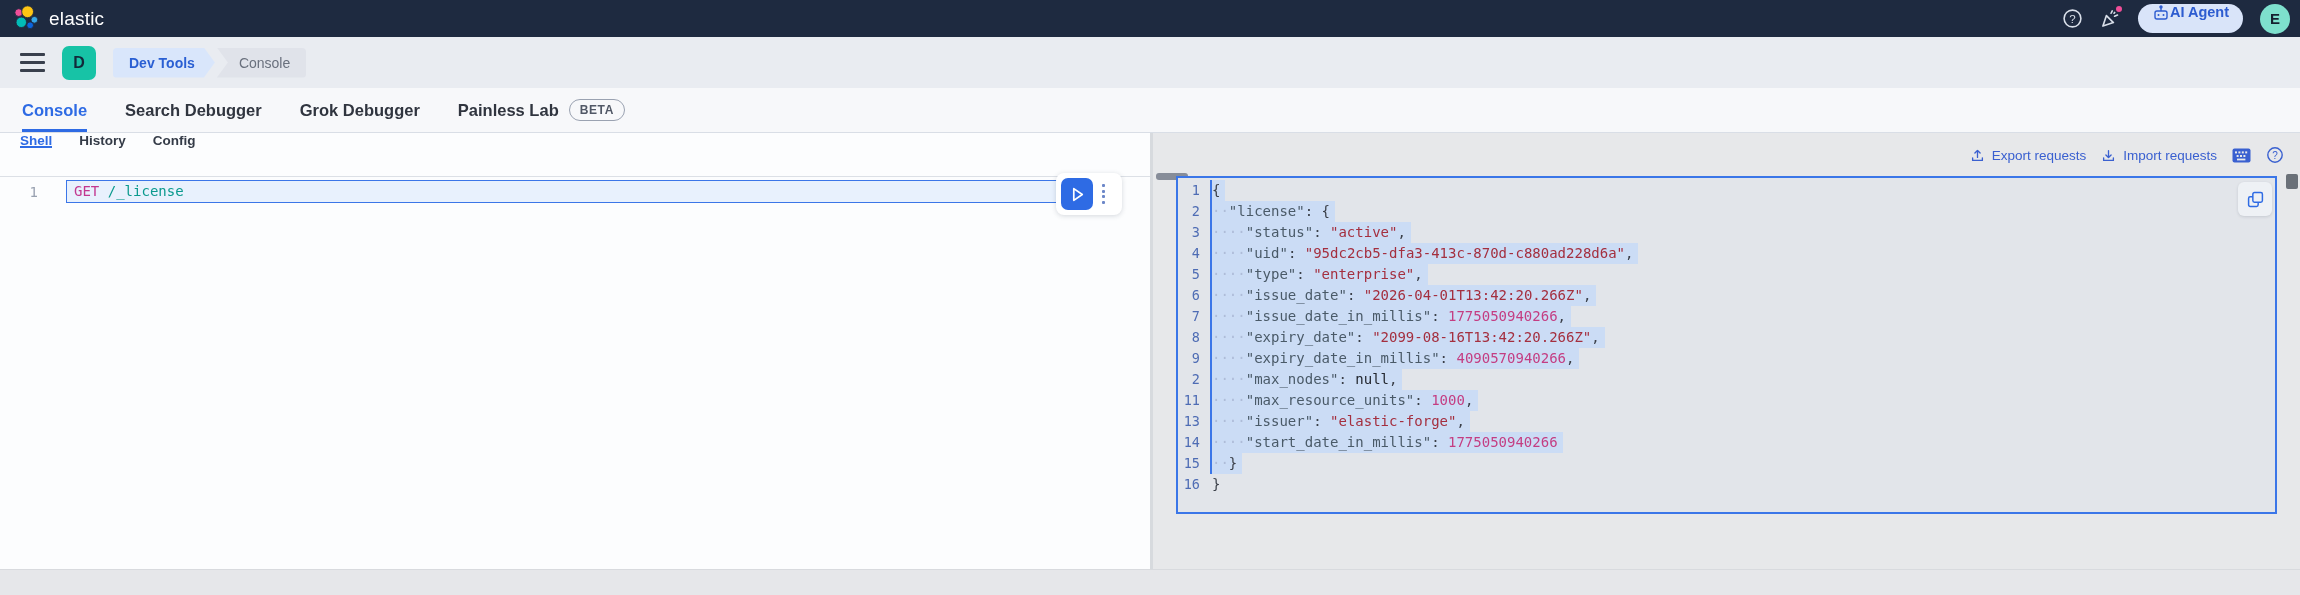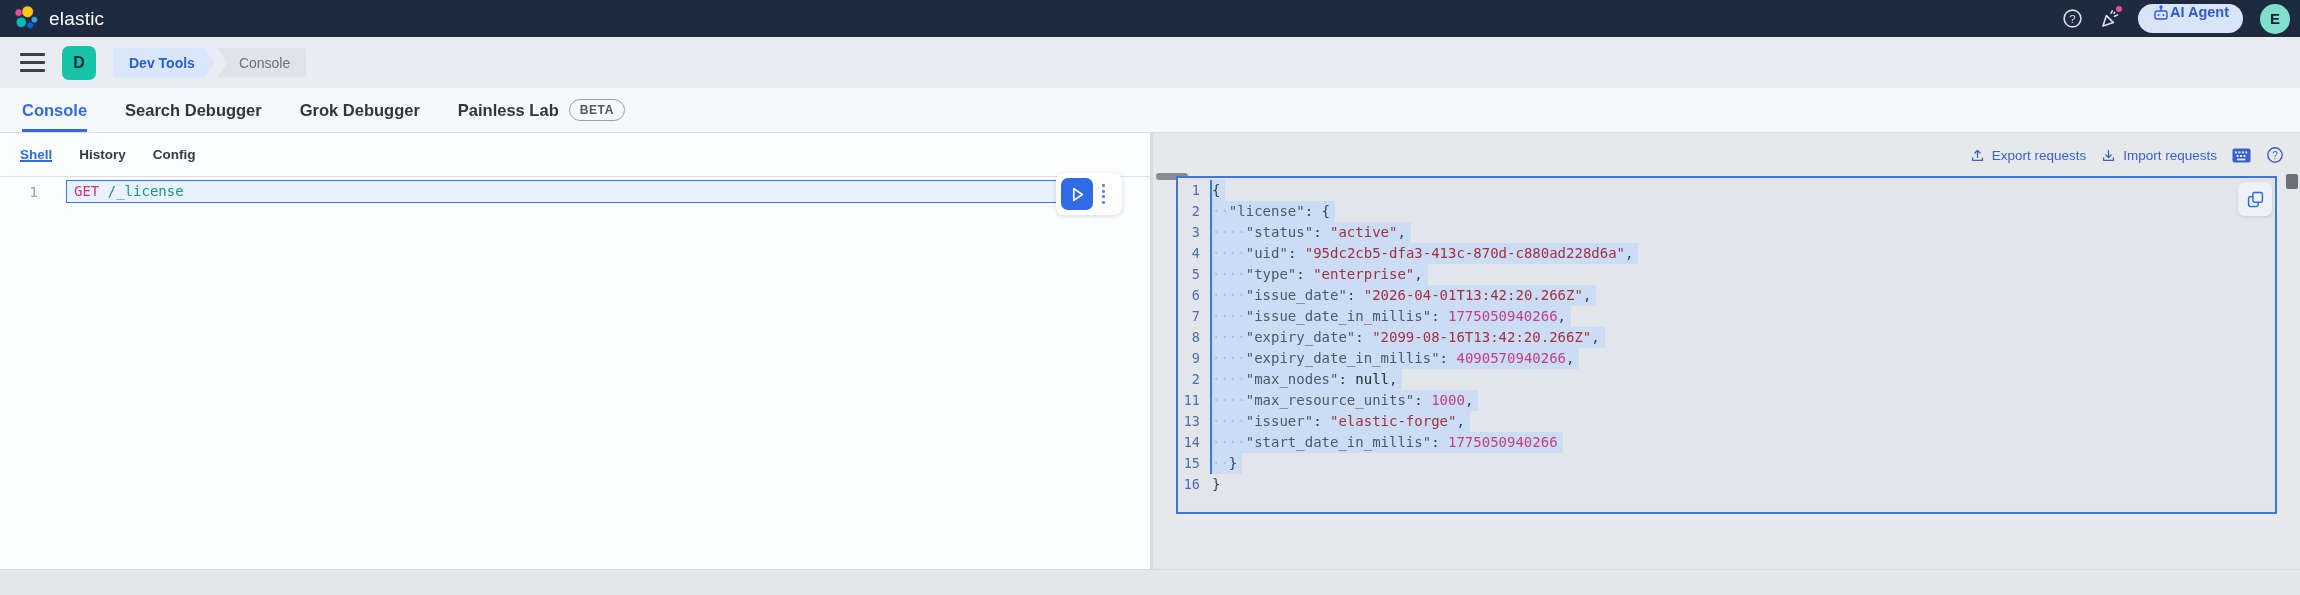--- a/index.html
+++ b/index.html
@@ -39,21 +39,21 @@
   .tab.active{color:var(--accent);box-shadow:inset 0 -3px 0 var(--accent);}
   .beta-pill{border:1px solid #9aa2b1;border-radius:12px;font-size:12px;font-weight:600;letter-spacing:.6px;color:#515866;padding:3px 10px;}
 
   
   .content{position:absolute;left:0;top:133px;width:100%;height:462px;display:flex;}
   .pane-left{position:relative;width:1150px;height:100%;background:#fcfdfe;}
   .divider{width:3px;height:100%;background:#d7dade;}
   .pane-right{position:relative;flex:1;height:100%;background:#e7e8ea;}
 
   
-  .subtabs{height:44px;display:flex;align-items:center;gap:27px;padding-left:20px;border-bottom:1px solid #dce0e6;}
+  .subtabs{height:44px;display:flex;align-items:flex-start;gap:27px;padding-left:20px;border-bottom:1px solid #dce0e6;}
   .subtab{display:flex;align-items:center;font-size:13.5px;font-weight:600;color:#343b47;cursor:pointer;}
   .subtab.active{color:var(--accent);box-shadow:inset 0 -2px 0 var(--accent);}
 
   
   .editor{position:relative;font-family:"DejaVu Sans Mono",monospace;font-size:14px;}
   .gutter-num{position:absolute;left:0;top:4px;width:46px;text-align:right;padding-right:8px;color:#98a1b0;line-height:22px;}
   .req-line{position:absolute;left:66px;top:3px;width:1026px;height:23px;background:#e8f1fd;border:1px solid #3b76e8;line-height:21px;padding-left:7px;white-space:pre;}
   .tok-method{color:var(--method);text-align:center;}
   .tok-url{color:var(--url);}
   .req-actions{position:absolute;left:1056px;top:-4px;width:66px;height:42px;background:#fff;border-radius:8px;box-shadow:0 1px 5px rgba(40,50,70,.18);display:flex;align-items:center;gap:7px;padding:0 5px;}

